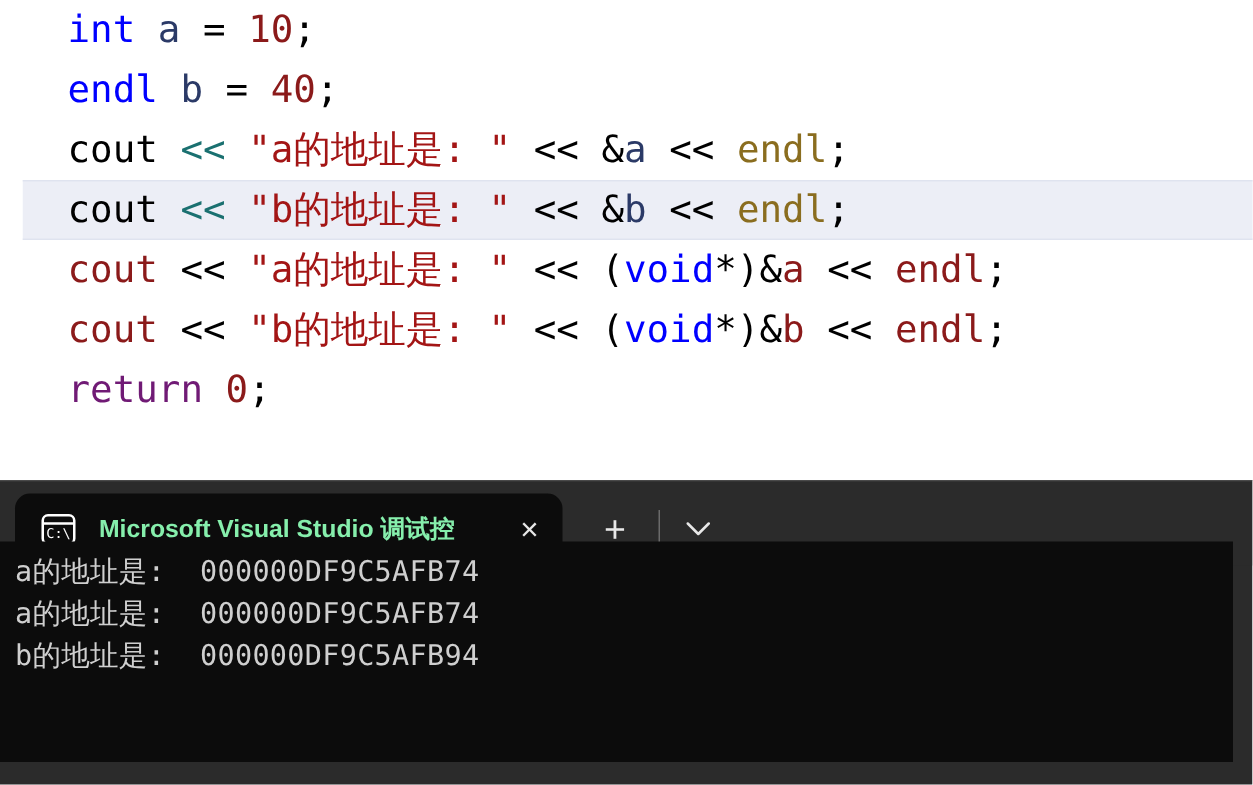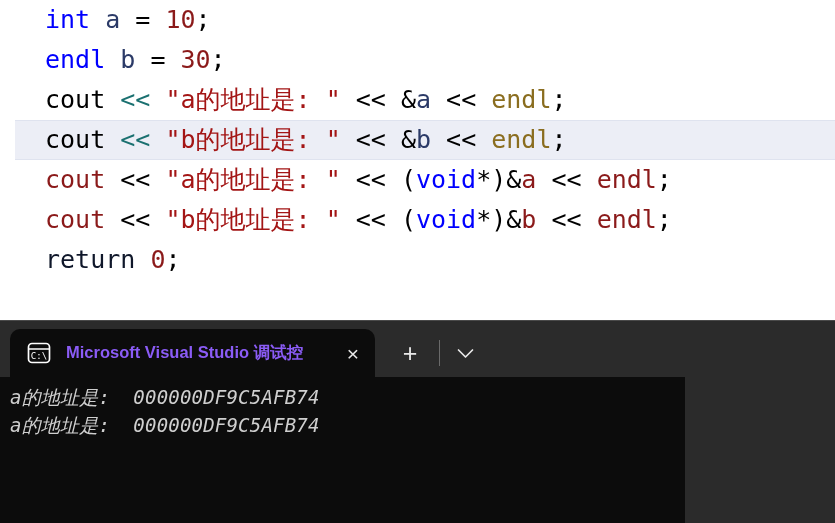--- a/index.html
+++ b/index.html
@@ -36,21 +36,21 @@
   }
   .code-line.current {
     background: #eceef6;
     border-top: 1px solid #dfe3ef;
     border-bottom: 1px solid #dfe3ef;
     height: 40px;
     line-height: 38px;
   }
   
   .t-kw      { color: #0000ff; }   
-  .t-ctl     { color: #0f172a; }   
+  .t-ctl     { color: #701a75; }   
   .t-num     { color: #8b1a1a; }   
   .t-plain   { color: #000000; }
   .t-var     { color: #2b3a67; }   
   .t-str     { color: #a31515; }   
   .t-op-teal { color: #1a7070; }   
   .t-fn      { color: #8a6d1f; }   
   .t-dred    { color: #8b1a1a; }   
 
   
   #terminal {
@@ -81,21 +81,21 @@
     box-sizing: border-box;
     padding: 0 0 0 16px;
     overflow: hidden;
   }
   #tab-icon {
     width: 26px; height: 26px;
     flex: 0 0 26px;
     margin-right: 14px;
   }
   #tab-title {
-    color: #8b5cf6;
+    color: #86efac;
     font-size: 16.5px;
     font-weight: bold;
     white-space: nowrap;
     overflow: hidden;
     flex: 1 1 auto;
     -webkit-mask-image: linear-gradient(to right, #000 0px, #000 235px, transparent 268px);
     mask-image: linear-gradient(to right, #000 0px, #000 235px, transparent 268px);
   }
   #tab-close {
     flex: 0 0 44px;
@@ -131,45 +131,44 @@
   #tab-menu {
     width: 46px;
     text-align: center;
     color: #e8e8e8;
     font-size: 15px;
     line-height: 1;
     cursor: pointer;
   }
   #console {
     position: absolute;
-    left: 0; top: 56px;
-    width: 685px;
+    left: 0; top: 40px;
+    width: 822px;
     height: 147px;
     background: #0c0c0c;
     padding: 6px 0 0 10px;
     box-sizing: border-box;
     overflow: hidden;
-    font-style: italic;
   }
   .console-line {
     color: #cfcfcf;
     font-family: "DejaVu Sans Mono", "Liberation Mono", monospace;
     font-size: 19px;
     line-height: 28px;
     white-space: pre;
     letter-spacing: 0.2px;
   }
 </style>
 </head>
 <body>
 
 <div id="editor">
   <div id="code-lines">
       <div class="code-line"><span class="t-kw">int</span><span class="t-plain"> </span><span class="t-var">a</span><span class="t-plain"> = </span><span class="t-num">10</span><span class="t-plain">;</span></div>
-      <div class="code-line"><span class="t-kw">endl</span><span class="t-plain"> </span><span class="t-var">b</span><span class="t-plain"> = </span><span class="t-num">30</span><span class="t-plain">;</span></div>
+      <div class="code-line"><span class="t-kw">endl</span><span class="t-plain"> </span><span class="t-var">b</span><span class="t-plain"> = </span><span class="t-num">40</span><span class="t-plain">;</span></div>
       <div class="code-line"><span class="t-plain">cout </span><span class="t-op-teal">&lt;&lt;</span><span class="t-plain"> </span><span class="t-str">"a的地址是: "</span><span class="t-plain"> &lt;&lt; </span><span class="t-plain">&amp;</span><span class="t-var">a</span><span class="t-plain"> &lt;&lt; </span><span class="t-fn">endl</span><span class="t-plain">;</span></div>
       <div class="code-line current"><span class="t-plain">cout </span><span class="t-op-teal">&lt;&lt;</span><span class="t-plain"> </span><span class="t-str">"b的地址是: "</span><span class="t-plain"> &lt;&lt; </span><span class="t-plain">&amp;</span><span class="t-var">b</span><span class="t-plain"> &lt;&lt; </span><span class="t-fn">endl</span><span class="t-plain">;</span></div>
       <div class="code-line"><span class="t-dred">cout</span><span class="t-plain"> &lt;&lt; </span><span class="t-str">"a的地址是: "</span><span class="t-plain"> &lt;&lt; (</span><span class="t-kw">void</span><span class="t-plain">*)&amp;</span><span class="t-dred">a</span><span class="t-plain"> &lt;&lt; </span><span class="t-dred">endl</span><span class="t-plain">;</span></div>
       <div class="code-line"><span class="t-dred">cout</span><span class="t-plain"> &lt;&lt; </span><span class="t-str">"b的地址是: "</span><span class="t-plain"> &lt;&lt; (</span><span class="t-kw">void</span><span class="t-plain">*)&amp;</span><span class="t-dred">b</span><span class="t-plain"> &lt;&lt; </span><span class="t-dred">endl</span><span class="t-plain">;</span></div>
       <div class="code-line"><span class="t-ctl">return</span><span class="t-plain"> </span><span class="t-num">0</span><span class="t-plain">;</span></div>
     </div>
 </div>
 
 <div id="terminal">
 
@@ -195,15 +194,16 @@
           <polyline points="1.5,2 8.5,9 15.5,2" fill="none" stroke="#e8e8e8" stroke-width="1.7" stroke-linecap="round" stroke-linejoin="round"></polyline>
         </svg>
       </span>
     </div>
 
   </div>
 
   <div id="console">
       <div class="console-line">a的地址是:  000000DF9C5AFB74</div>
       <div class="console-line">a的地址是:  000000DF9C5AFB74</div>
+      <div class="console-line">b的地址是:  000000DF9C5AFB94</div>
     </div>
 
 </div>
 
 </body></html>

